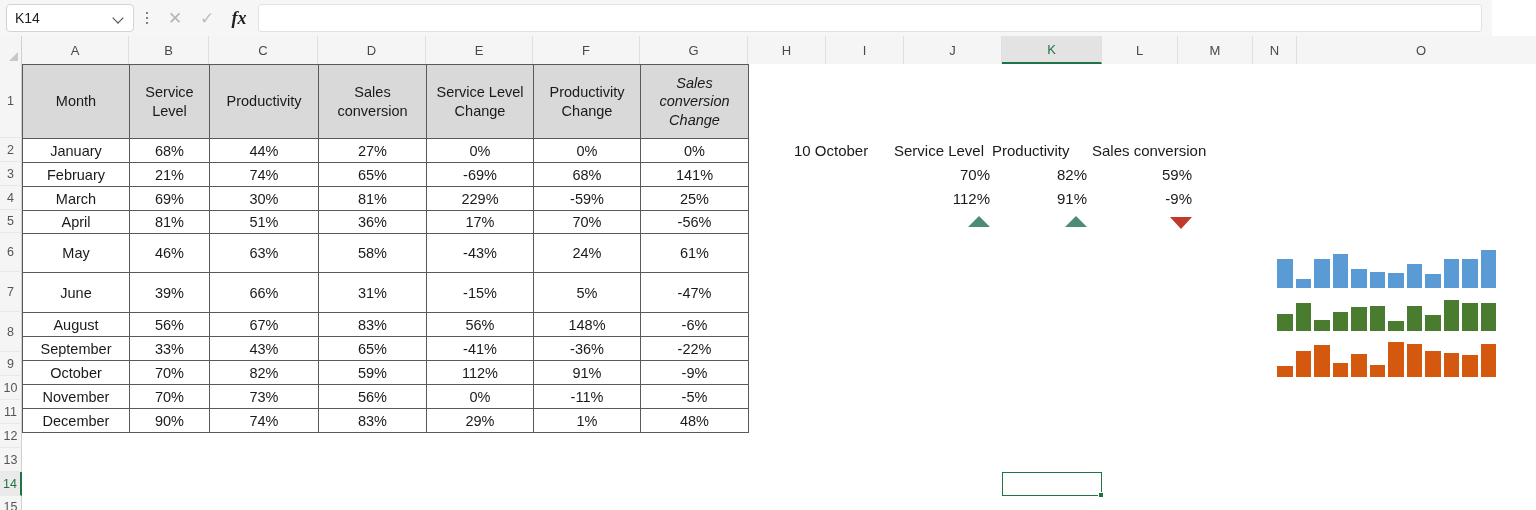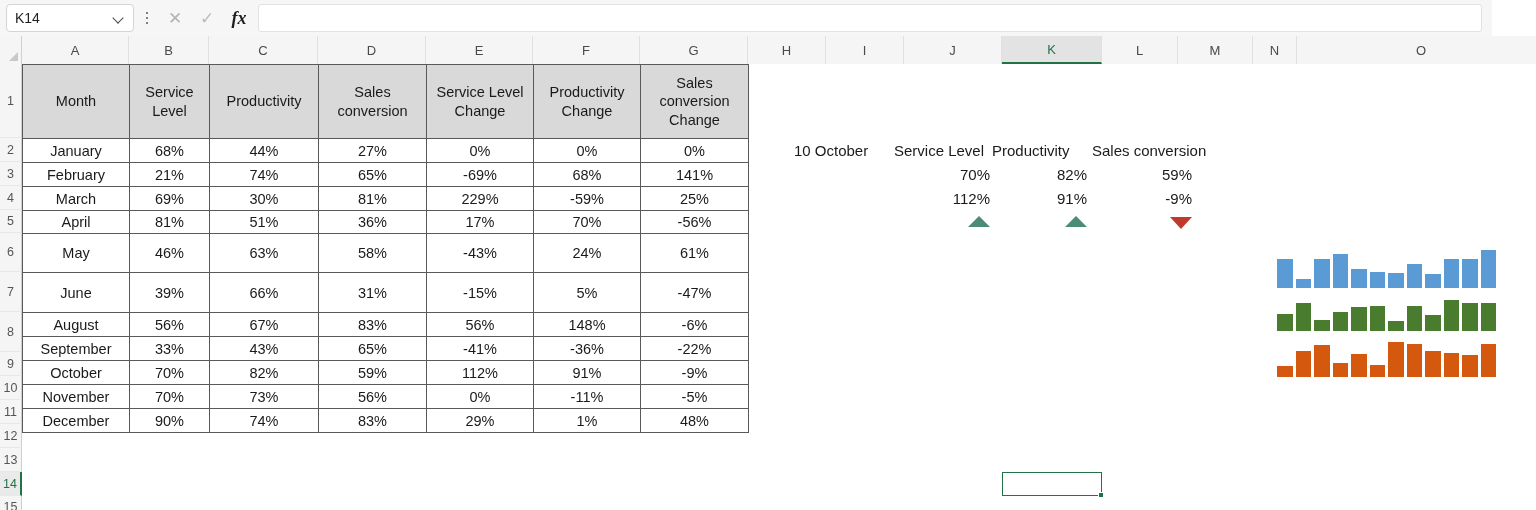--- a/index.html
+++ b/index.html
@@ -264,21 +264,21 @@
   <div class="sheet">
     <table class="tbl">
         <tbody id="tbody">
           <tr style="height: 74px;">
             <td class="hdr" style="width: 107px;">Month</td>
             <td class="hdr" style="width: 80px;">Service Level</td>
             <td class="hdr" style="width: 109px;">Productivity</td>
             <td class="hdr" style="width: 108px;">Sales conversion</td>
             <td class="hdr" style="width: 107px; margin-top: 8px;">Service Level Change</td>
             <td class="hdr" style="width: 107px;">Productivity Change</td>
-            <td class="hdr" style="width: 108px;">Sales conversion Change</td>
+            <td class="hdr" style="width: 108px; font-style: italic;">Sales conversion Change</td>
           </tr>
           <tr style="height: 24px;">
             <td style="width: 107px;">January</td>
             <td style="width: 80px;">68%</td>
             <td style="width: 109px;">44%</td>
             <td style="width: 108px;">27%</td>
             <td style="width: 107px;">0%</td>
             <td style="width: 107px;">0%</td>
             <td style="width: 108px;">0%</td>
           </tr>

